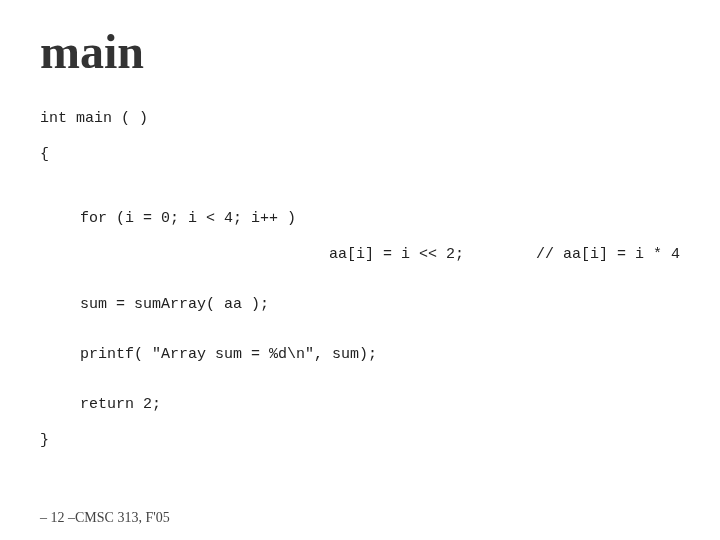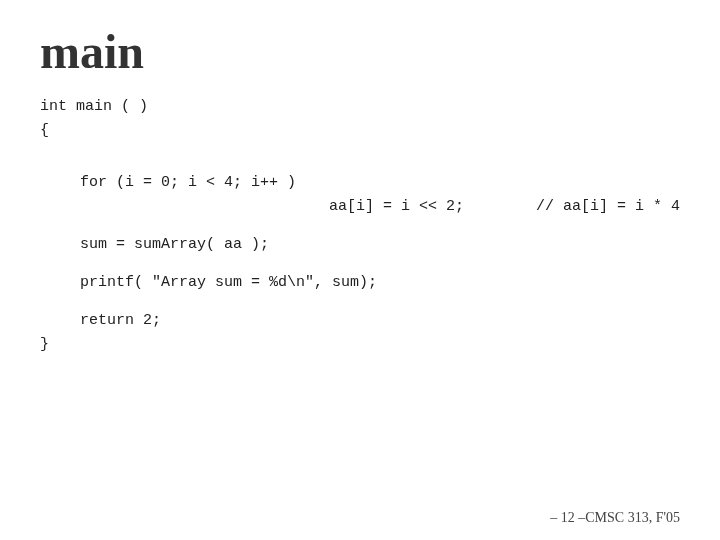--- a/index.html
+++ b/index.html
@@ -29,20 +29,21 @@
       font-family: 'Courier New', Courier, monospace;
       font-size: 15px;
       color: #222222;
       padding: 0 40px;
       line-height: 1.6;
     }
 
     .code-line {
       white-space: pre;
       display: block;
+      margin-top: 12px;
     }
 
     .indent1 {
       padding-left: 40px;
     }
 
     .indent2 {
       padding-left: 80px;
       text-align: right;
     }
@@ -50,21 +51,21 @@
     .spacer {
       height: 14px;
     }
 
     .footer {
       position: absolute;
       bottom: 14px;
       left: 0;
       right: 0;
       display: flex;
-      justify-content: flex-end;
+      justify-content: flex-start;
       padding: 0 40px;
       font-family: Georgia, 'Times New Roman', serif;
       font-size: 14px;
       color: #444444;
     }
   </style>
 </head>
 <body>
 
 <div class="page-title">main</div>

